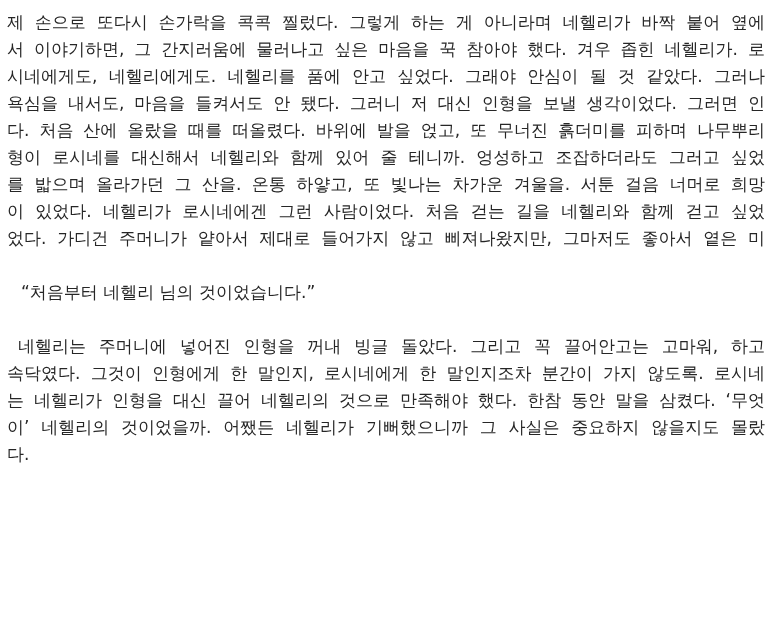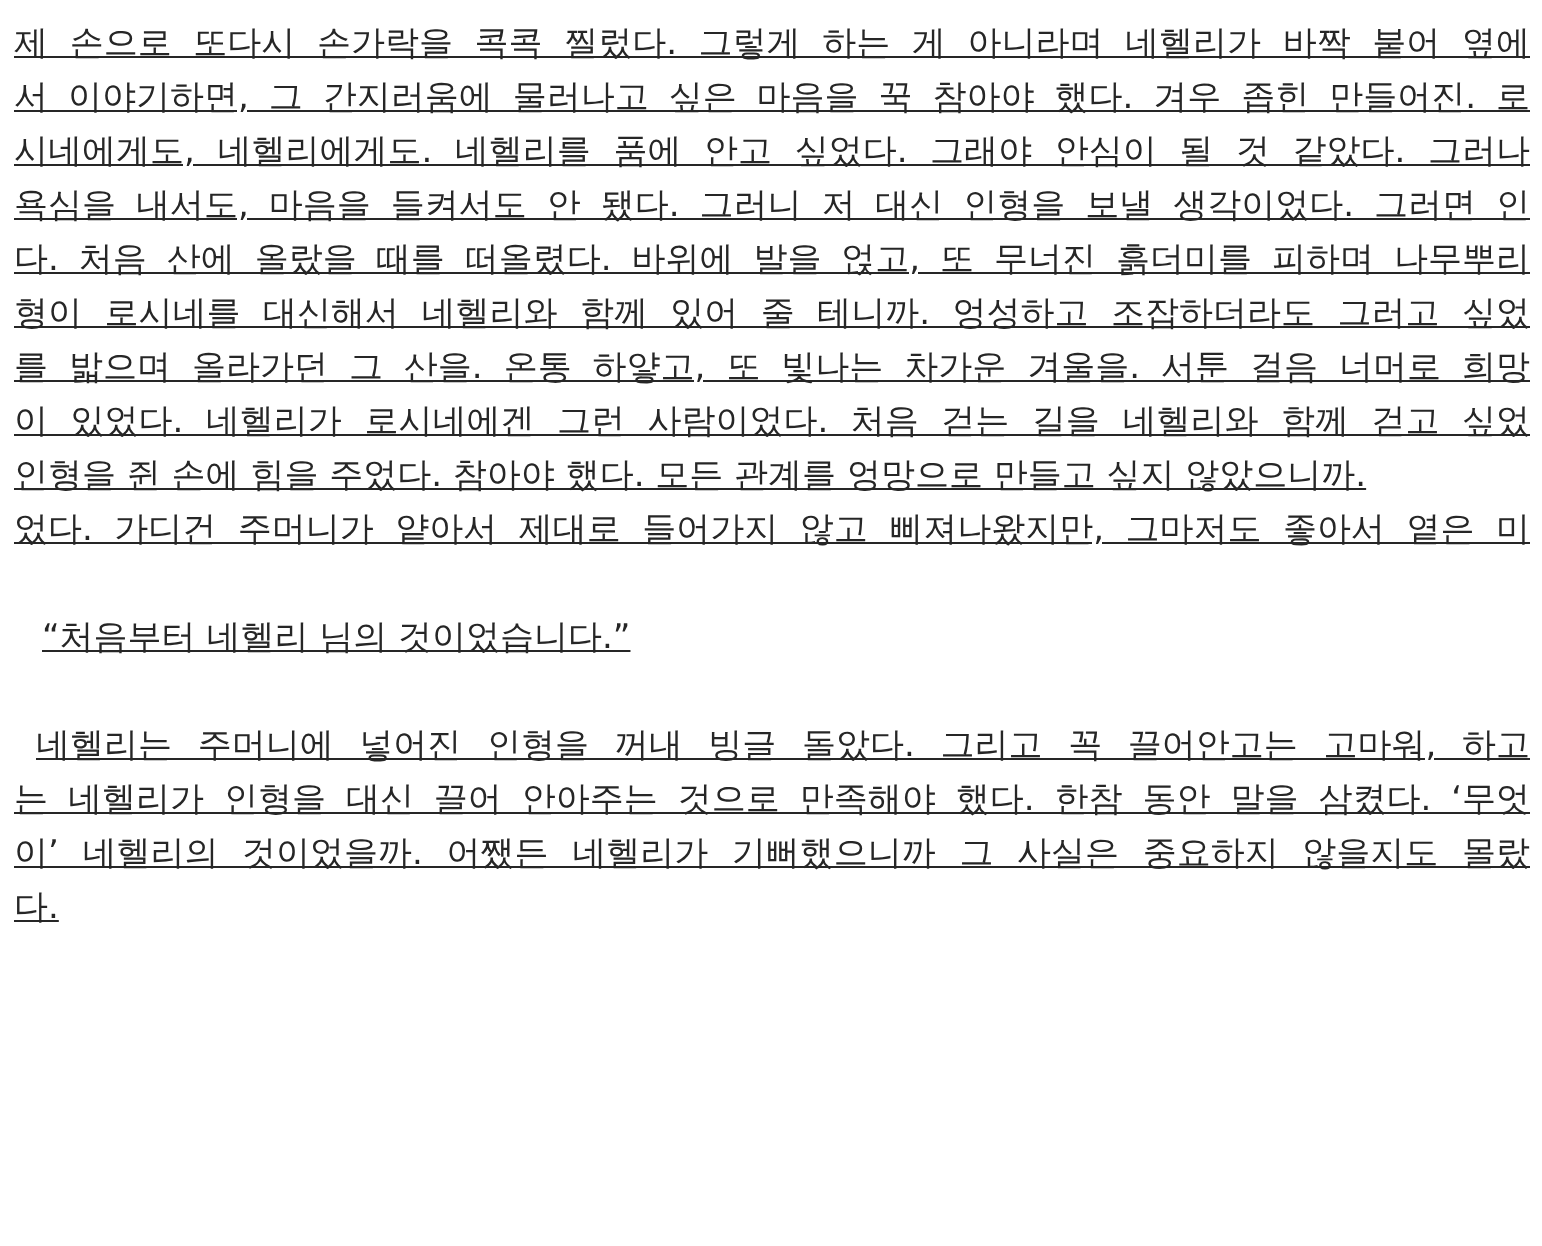--- a/index.html
+++ b/index.html
@@ -11,21 +11,20 @@
     width: 771px;
     height: 623px;
     box-sizing: border-box;
     background: #ffffff;
     color: #262626;
     font-family: "DejaVu Sans", "Liberation Sans", sans-serif;
     font-size: 17px;
     line-height: 27px;
     padding: 9px 6px 0 7px;
     overflow: hidden;
-    text-decoration: underline;
   }
   .line {
     height: 27px;
     white-space: normal;
     overflow: hidden;
   }
   
   .j {
     text-align: justify;
     text-align-last: justify;
@@ -45,35 +44,35 @@
   .blank {
     height: 27px;
   }
 </style>
 </head>
 <body>
 
 <div class="page">
 
   <div class="line j">제 손으로 또다시 손가락을 콕콕 찔렀다. 그렇게 하는 게 아니라며 네헬리가 바짝 붙어 옆에</div>
-  <div class="line j">서 이야기하면, 그 간지러움에 물러나고 싶은 마음을 꾹 참아야 했다. 겨우 좁힌 만들어진. 로</div>
+  <div class="line j">서 이야기하면, 그 간지러움에 물러나고 싶은 마음을 꾹 참아야 했다. 겨우 좁힌 네헬리가. 로</div>
   <div class="line j">시네에게도, 네헬리에게도. 네헬리를 품에 안고 싶었다. 그래야 안심이 될 것 같았다. 그러나</div>
   <div class="line j">욕심을 내서도, 마음을 들켜서도 안 됐다. 그러니 저 대신 인형을 보낼 생각이었다. 그러면 인</div>
   <div class="line j">다. 처음 산에 올랐을 때를 떠올렸다. 바위에 발을 얹고, 또 무너진 흙더미를 피하며 나무뿌리</div>
   <div class="line j">형이 로시네를 대신해서 네헬리와 함께 있어 줄 테니까. 엉성하고 조잡하더라도 그러고 싶었</div>
   <div class="line j">를 밟으며 올라가던 그 산을. 온통 하얗고, 또 빛나는 차가운 겨울을. 서툰 걸음 너머로 희망</div>
   <div class="line j">이 있었다. 네헬리가 로시네에겐 그런 사람이었다. 처음 걷는 길을 네헬리와 함께 걷고 싶었</div>
-  <div class="line e">인형을 쥔 손에 힘을 주었다. 참아야 했다. 모든 관계를 엉망으로 만들고 싶지 않았으니까.</div>
 
   <div class="line j">었다. 가디건 주머니가 얕아서 제대로 들어가지 않고 삐져나왔지만, 그마저도 좋아서 옅은 미</div>
 
   <div class="blank"></div>
 
   <div class="line e in2">“처음부터 네헬리 님의 것이었습니다.”</div>
 
   <div class="blank"></div>
 
   <div class="line j in">네헬리는 주머니에 넣어진 인형을 꺼내 빙글 돌았다. 그리고 꼭 끌어안고는 고마워, 하고</div>
-  <div class="line j">는 네헬리가 인형을 대신 끌어 안아주는 것으로 만족해야 했다. 한참 동안 말을 삼켰다. ‘무엇</div>
+  <div class="line j">속닥였다. 그것이 인형에게 한 말인지, 로시네에게 한 말인지조차 분간이 가지 않도록. 로시네</div>
+  <div class="line j">는 네헬리가 인형을 대신 끌어 네헬리의 것으로 만족해야 했다. 한참 동안 말을 삼켰다. ‘무엇</div>
   <div class="line j">이’ 네헬리의 것이었을까. 어쨌든 네헬리가 기뻐했으니까 그 사실은 중요하지 않을지도 몰랐</div>
   <div class="line e">다.</div>
 
 </div>
 
 </body></html>

